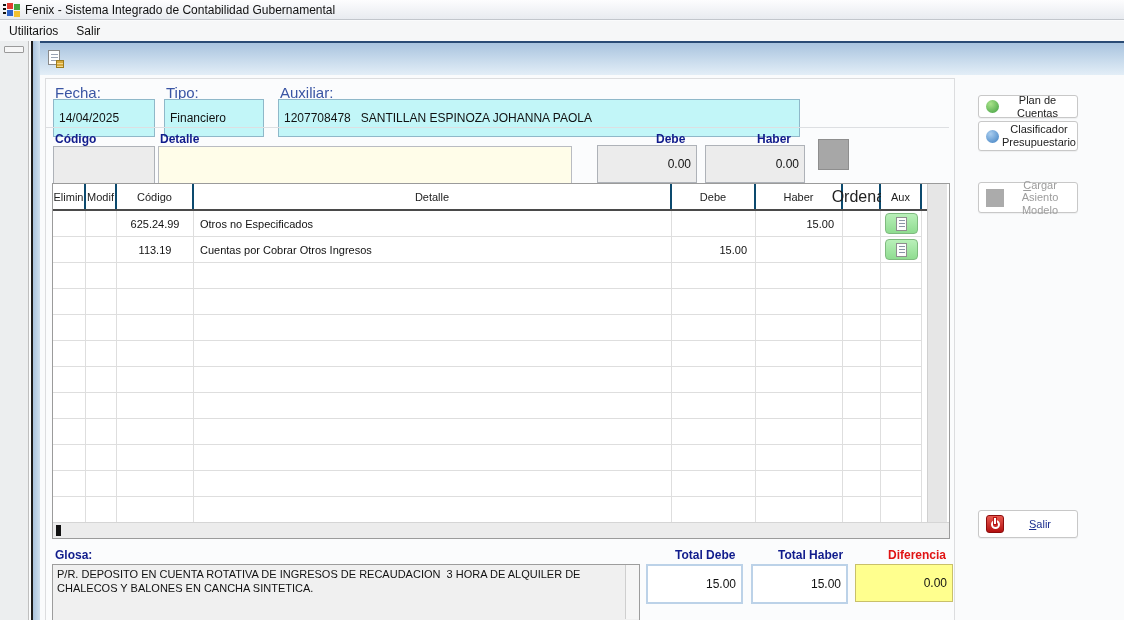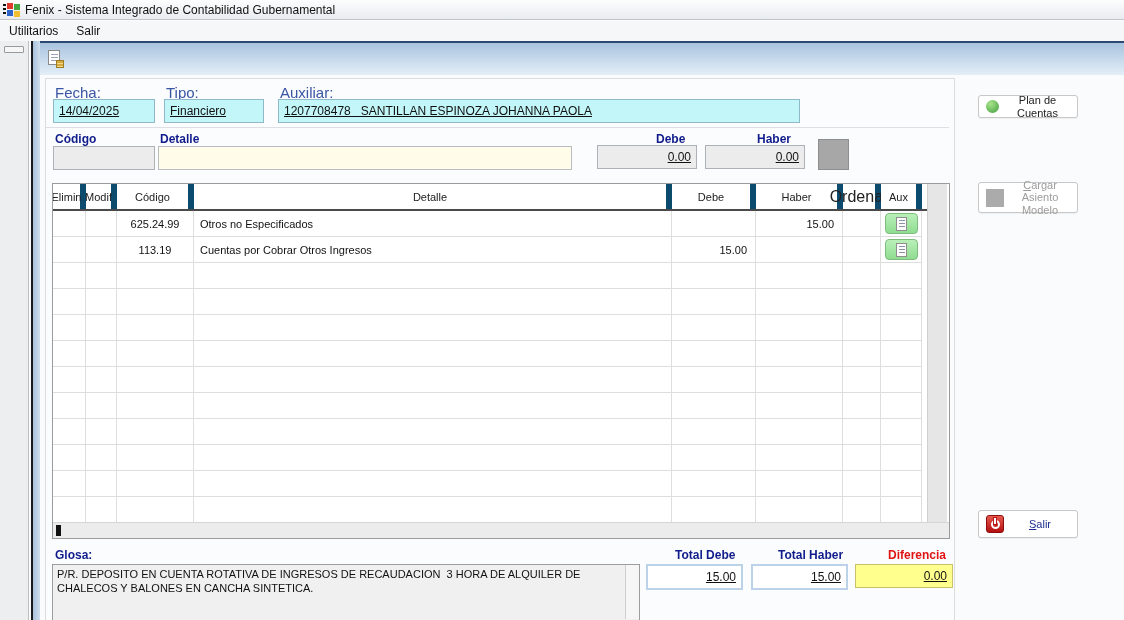--- a/index.html
+++ b/index.html
@@ -48,37 +48,37 @@
     background:repeating-linear-gradient(#d7a93c 0 2px,#f4d98a 2px 3px); border:1px solid #9c7c20; }
 
   .child-panel{ position:absolute; left:45px; top:78px; width:910px; height:560px;
     border:1px solid #dcdddf; background:#fbfcfd; }
 
   
   .lbl-blue{ position:absolute; font-size:15px; color:#3a55a4; }
   .lbl-navy{ position:absolute; font-size:12px; font-weight:bold; color:#101c8c; }
   .lbl-red{ position:absolute; font-size:12px; font-weight:bold; color:#e01414; }
   input.fld{ position:absolute; font-family:"Liberation Sans",sans-serif; font-size:12px;
-    color:#111; padding:11px 5px; outline:none;text-decoration:underline; }
+    color:#111; padding:18px 5px; outline:none; }
   .fld-cyan{ background:#c2f6f8; border:1px solid #8fb8c9; }
   .fld-gray{ background:#ececec; border:1px solid #aeb2b8; }
   .fld-yellow{ background:#fffde9; border:1px solid #b9bcc2; }
   .fld-num{ text-align:right; }
   .separator{ position:absolute; left:46px; top:127px; width:903px; height:1px; background:#dddfe2; }
   .sq-btn{ position:absolute; left:818px; top:139px; width:31px; height:31px;
     background:#a7a7a7; border:1px solid #8e8e8e; }
 
   
   .grid{ position:absolute; left:52px; top:183px; width:898px; height:356px;
     border:1px solid #9b9b9b; background:#fff; overflow:hidden; }
   .grid-inner{ position:absolute; left:0; top:0; width:874px; }
   .grow{ display:grid; grid-template-columns:33px 31px 77px 478px 84px 87px 38px 41px; }
   .ghead{ height:27px; border-bottom:2px solid #4a4a4a; }
   .ghead .gcell{ display:flex; align-items:center; justify-content:center;
-    font-size:11px; color:#222; border-right:6px solid #0c4a6e; background:#fff; }
+    font-size:11px; color:#222; border-right:2px solid #0c4a6e; background:#fff; }
   .ghead .gcell.small{ font-size:16px; }
   .gbody-row{ height:26px; }
   .gbody-row .gcell{ border-right:1px solid #dedede; border-bottom:1px solid #dedede;
     font-size:11px; color:#111; display:flex; align-items:center; }
   .gcell.c-center{ justify-content:center; }
   .gcell.c-left{ justify-content:flex-start; padding-left:6px; }
   .gcell.c-right{ justify-content:flex-end; padding-right:8px; }
   .aux-btn{ width:33px; height:21px; margin:0 auto; background:linear-gradient(#b9f0b9,#8fdc90);
     border:1px solid #7fba7f; border-radius:4px; display:flex; align-items:center; justify-content:center;
     cursor:pointer; }
@@ -341,20 +341,24 @@
     <div class="grid-hscroll">
       <div class="hthumb"></div>
     </div>
   </div>
 
   <div class="side-btn" style="left:978px; top:95px; width:100px; height:23px;">
     <span class="sphere sphere-green"></span>
     <span class="cap">Plan de Cuentas</span>
   </div>
 
+  <div class="side-btn" style="left:978px; top:121px; width:100px; height:30px;">
+    <span class="sphere sphere-blue"></span>
+    <span class="cap">Clasificador Presupuestario</span>
+  </div>
 
   <div class="side-btn btn-disabled" style="left:978px; top:182px; width:100px; height:31px;">
     <span class="gray-square"></span>
     <span class="cap u-first">Cargar Asiento Modelo</span>
   </div>
 
   <div class="side-btn" style="left:978px; top:510px; width:100px; height:28px;">
     <span class="power-btn">
       <span class="power-glyph"></span>
     </span>

